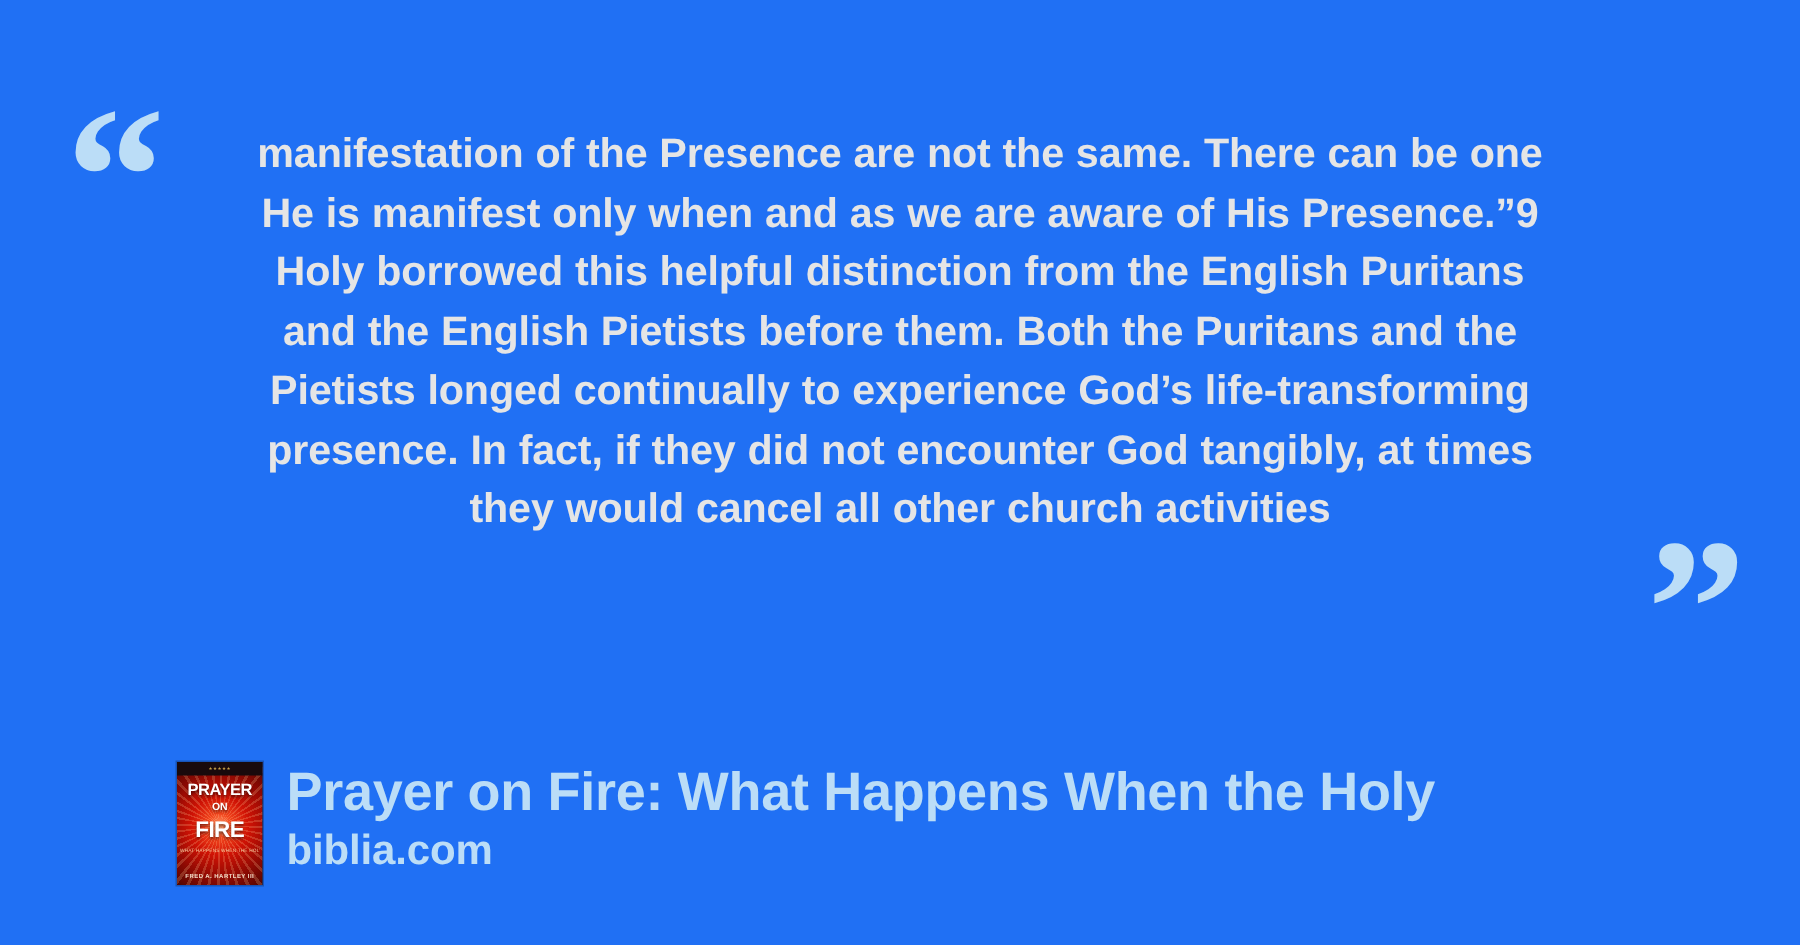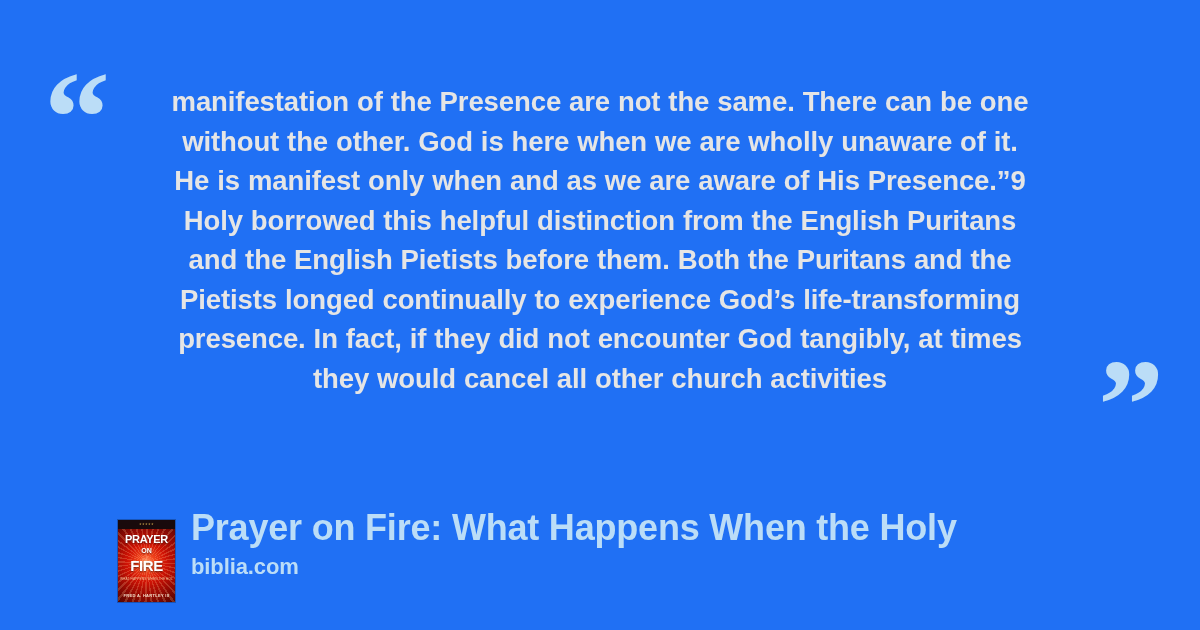--- a/index.html
+++ b/index.html
@@ -87,21 +87,21 @@
     display: flex;
     align-items: flex-start;
   }
 
   
   #book-cover {
     position: relative;
     flex: 0 0 auto;
     width: 57px;
     height: 82px;
-    margin-top: 15px;
+    margin-top: 3px;
     background: #0f172a;
     overflow: hidden;
     box-shadow: 0 0 0 1px rgba(0,0,0,0.25);
   }
 
   #book-cover .cover-burst {
     position: absolute;
     inset: 0;
     background:
       radial-gradient(circle at 50% 52%,
@@ -201,37 +201,36 @@
     white-space: nowrap;
     overflow: hidden;
     text-align: right;
   }
 
   #source-domain {
     margin-top: 3px;
     color: #BBDDF7;
     font-family: "Liberation Sans", sans-serif;
     font-weight: 700;
-    font-size: 22px;
+    font-size: 28px;
     line-height: 26px;
     letter-spacing: -0.1px;
   }
 </style>
 </head>
 <body>
 
 <div id="card">
 
   <div id="quote-block">
 
     <span id="quote-mark-open">“</span>
 
     <div id="quote-text">
       <span class="qline">manifestation of the Presence are not the same. There can be one</span>
-      <span class="qline">without the other. God is here when we are wholly unaware of it.</span>
       <span class="qline">He is manifest only when and as we are aware of His Presence.”9</span>
       <span class="qline">Holy borrowed this helpful distinction from the English Puritans</span>
       <span class="qline">and the English Pietists before them. Both the Puritans and the</span>
       <span class="qline">Pietists longed continually to experience God’s life-transforming</span>
       <span class="qline">presence. In fact, if they did not encounter God tangibly, at times</span>
       <span class="qline">they would cancel all other church activities</span>
     </div>
 
     <span id="quote-mark-close">”</span>
 

